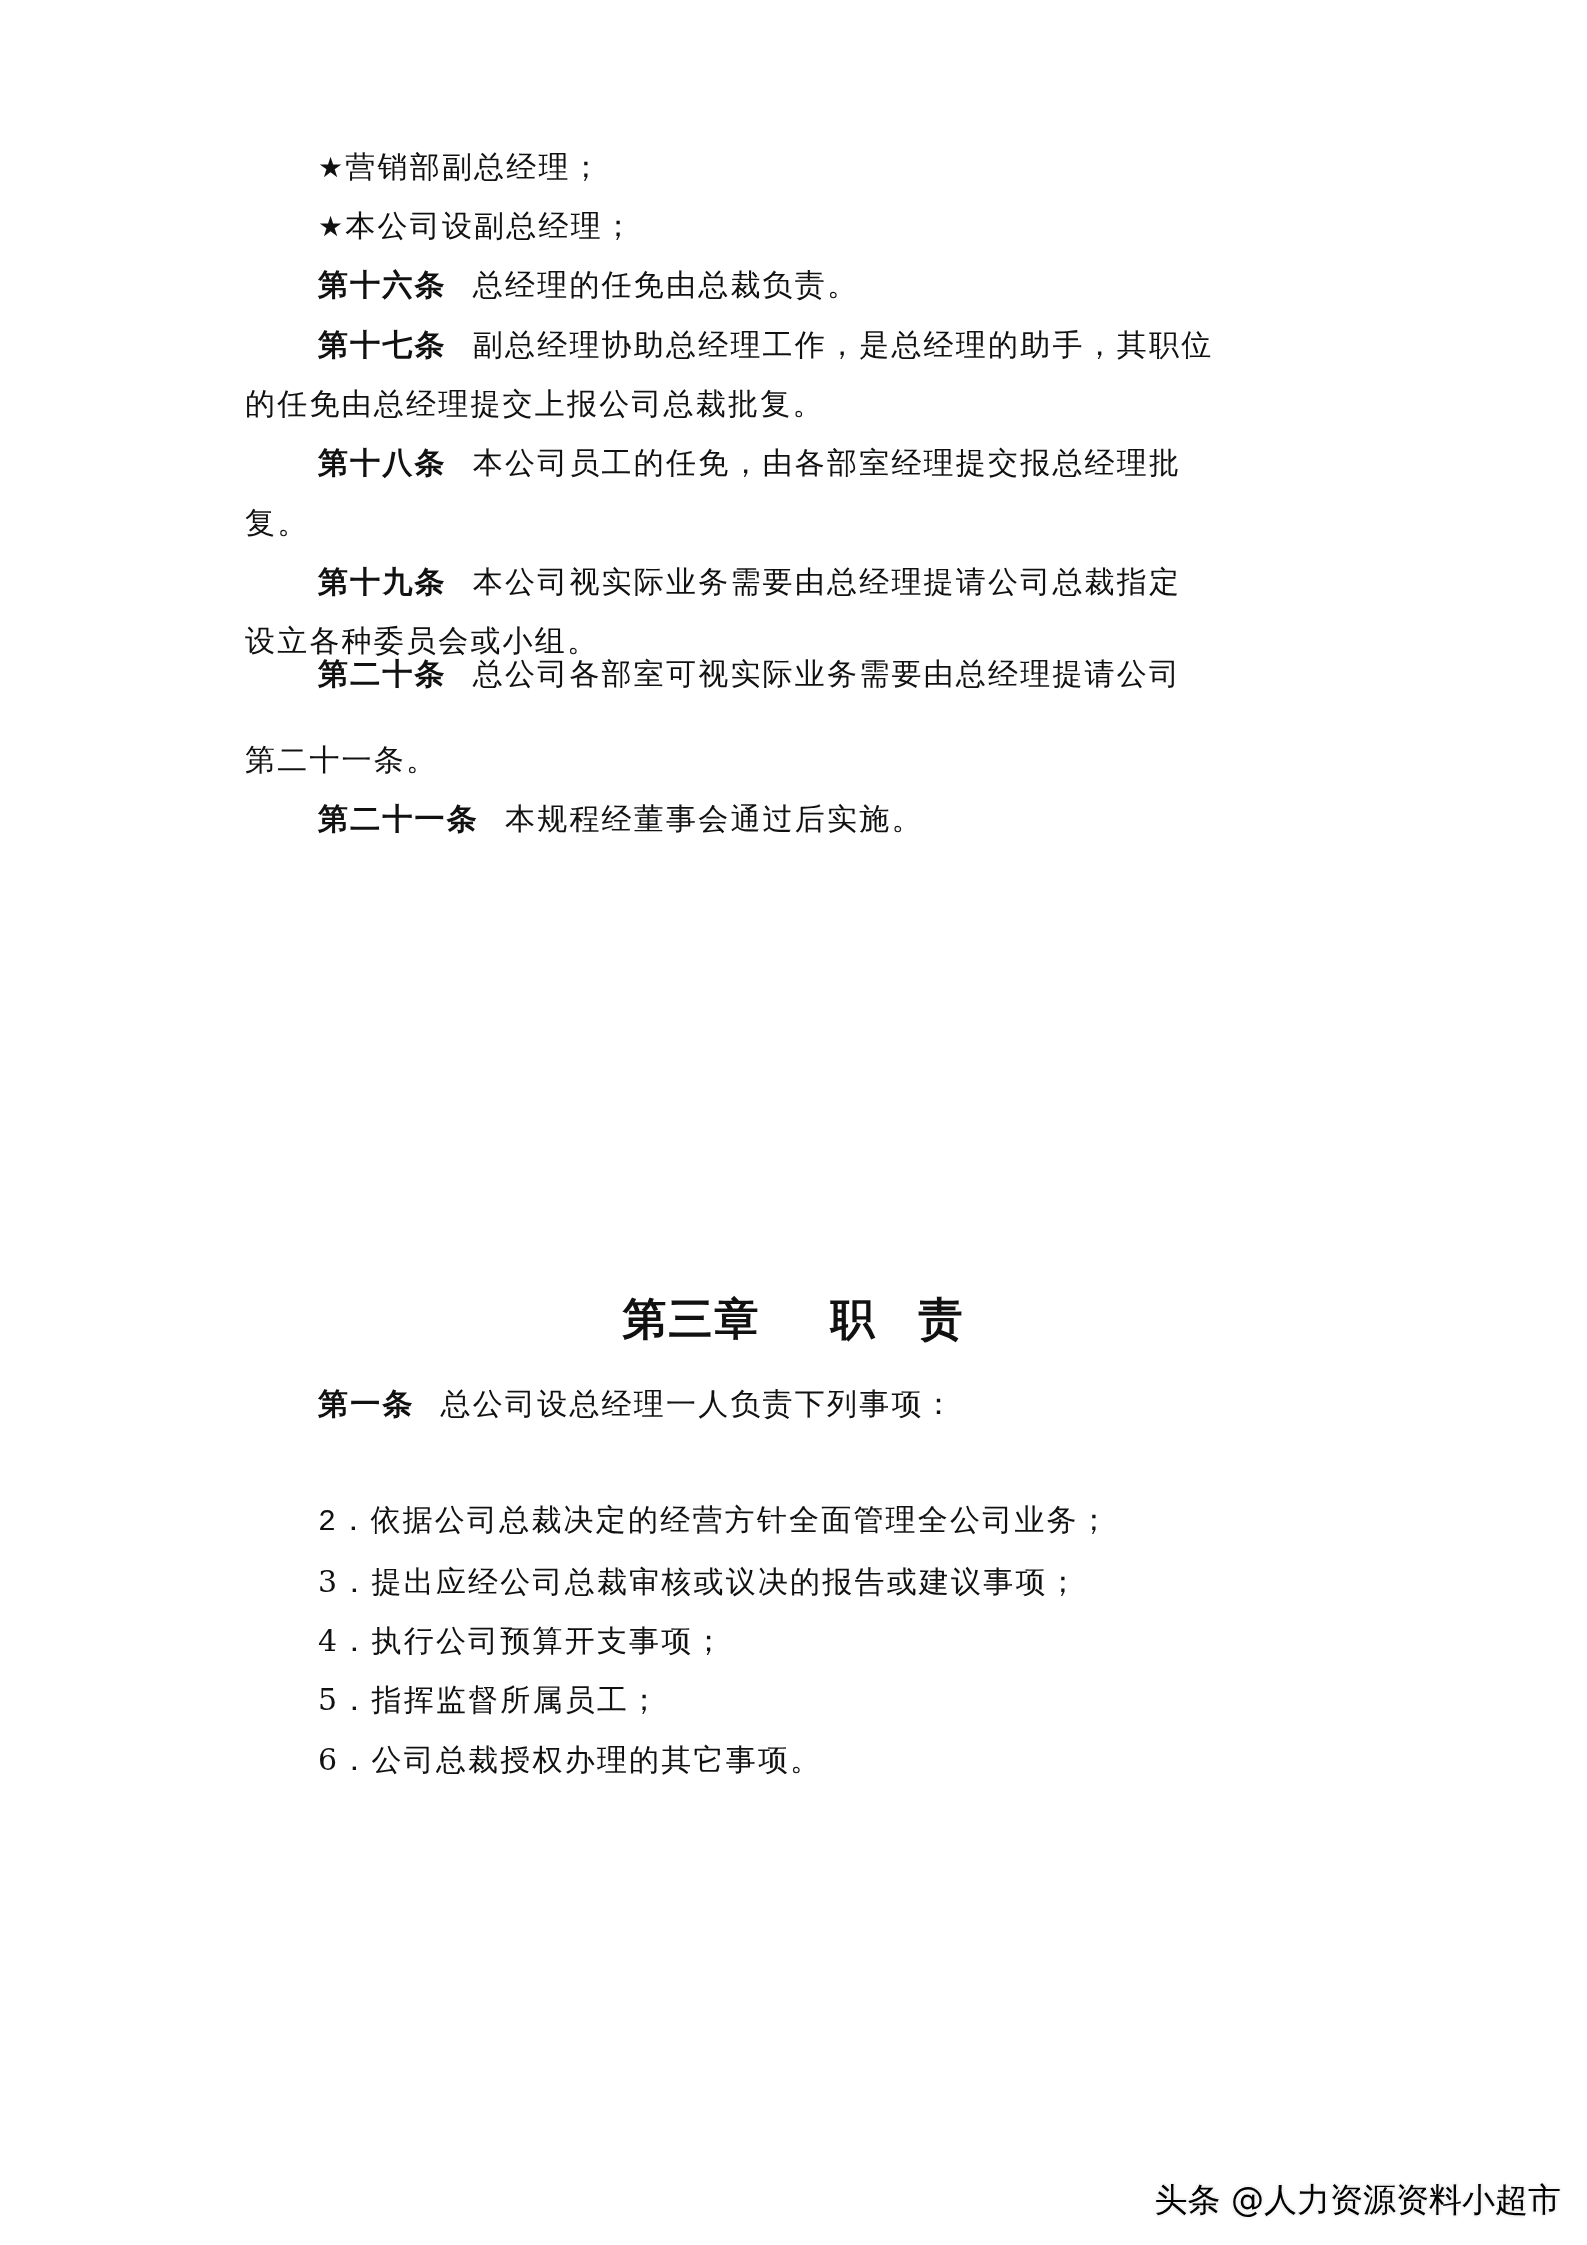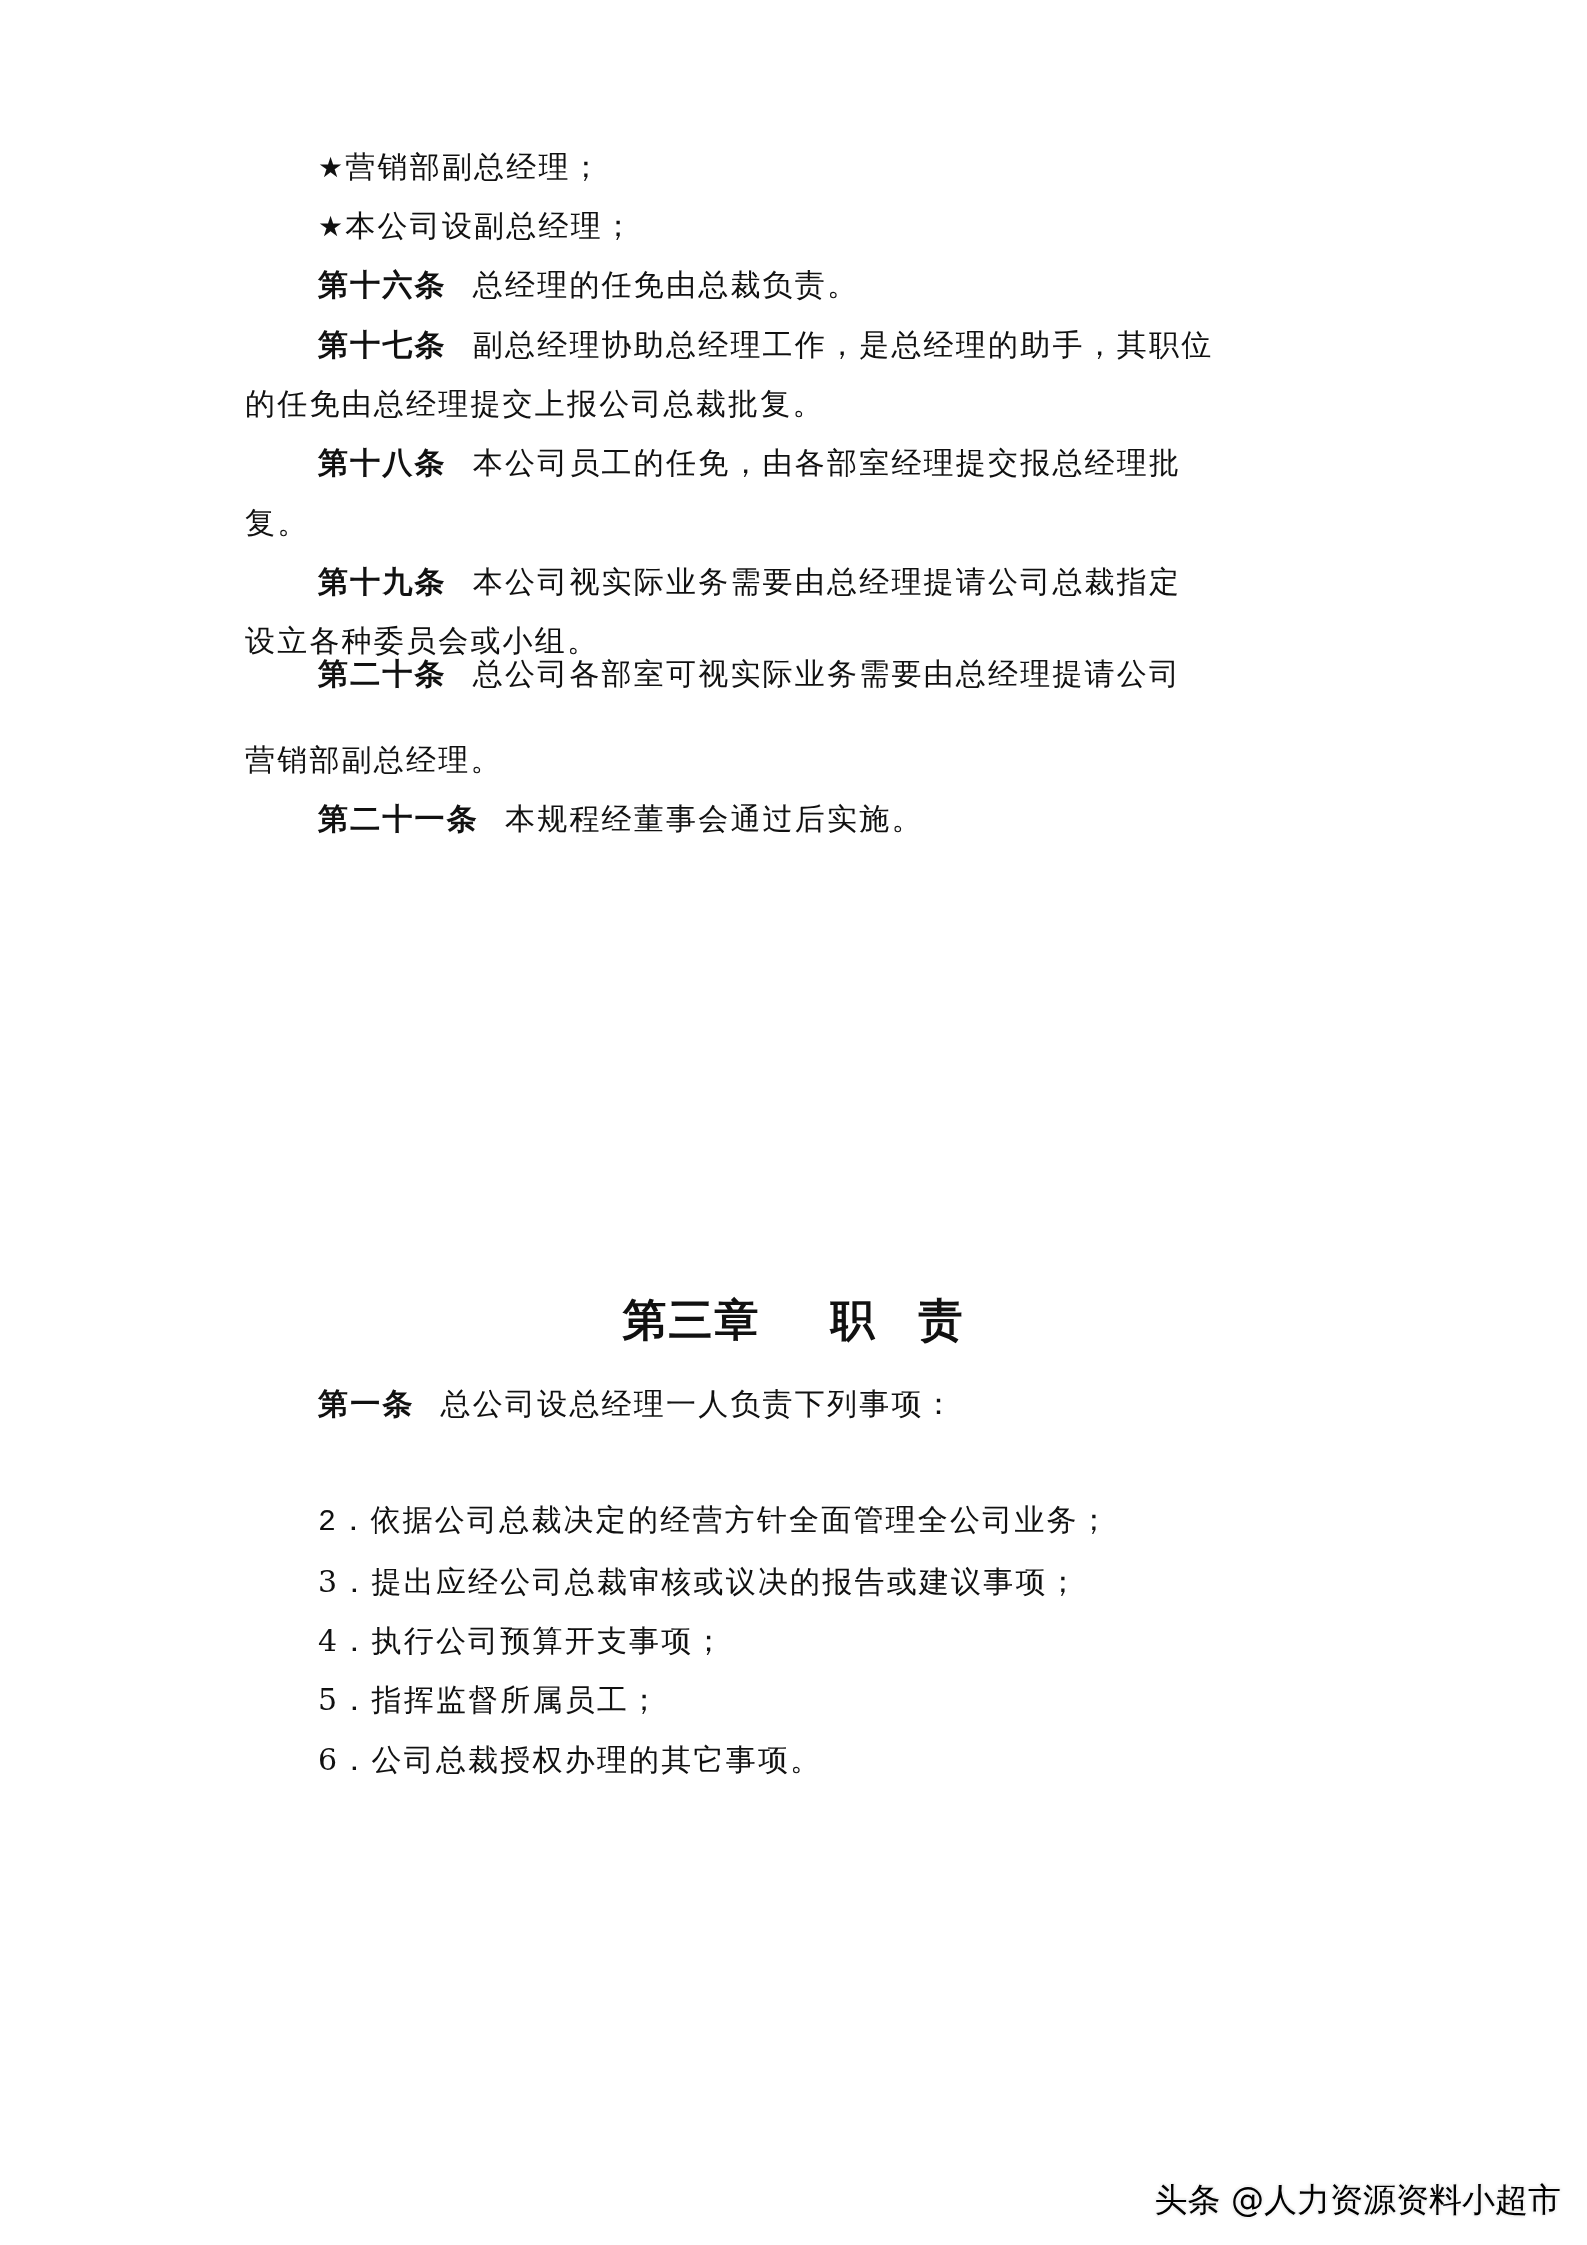--- a/index.html
+++ b/index.html
@@ -6,21 +6,21 @@
   body { width:1587px; height:2245px; position:relative; overflow:hidden;
          font-family: "DejaVu Serif", "Liberation Serif", serif; color:#111; }
   .page { position:absolute; left:0; top:0; width:1587px; height:2188px; background:#fff; }
   .line { position:absolute; left:245px; width:1115px; font-size:30px; line-height:40px;
           white-space:nowrap; letter-spacing:2.2px; }
   .indent { left:318px; }
   .heading { font-weight:bold; margin-right:26px; }
   .star { font-family:"DejaVu Sans", sans-serif; font-size:28px; }
   .title { position:absolute; top:1292px; left:0; width:1587px; text-align:center;
            font-size:44px; font-weight:bold; line-height:56px; letter-spacing:2px;
-           font-family:Liberation Sans, sans-serif; }
+           font-family:Liberation Serif, serif; }
   .title .gap { display:inline-block; width:70px; }
   .title .gap2 { display:inline-block; width:42px; }
   .watermark { position:absolute; right:26px; top:2178px; font-size:33px; line-height:44px;
                color:#000000; font-family:"DejaVu Sans", "Liberation Sans", sans-serif;
                text-shadow: 1px 1px 2px #fff, -1px -1px 2px #fff, 0 0 3px rgba(0,0,0,0.35); }
 </style>
 </head>
 <body>
 
 <div class="page">
@@ -42,21 +42,21 @@
     <span class="heading">第十八条</span><span>本公司员工的任免，由各部室经理提交报总经理批</span>
   </div>
   <div class="line" style="top:503px;">复。</div>
   <div class="line indent" style="top:562px;">
     <span class="heading">第十九条</span><span>本公司视实际业务需要由总经理提请公司总裁指定</span>
   </div>
   <div class="line" style="top:621px;">设立各种委员会或小组。</div>
   <div class="line indent" style="top:654px;">
     <span class="heading">第二十条</span><span>总公司各部室可视实际业务需要由总经理提请公司</span>
   </div>
-  <div class="line" style="top:740px;">营销部副总经理。</div>
+  <div class="line" style="top:740px;">第二十一条。</div>
   <div class="line indent" style="top:799px;">
     <span class="heading">第二十一条</span><span>本规程经董事会通过后实施。</span>
   </div>
 
   <div class="title">
     <span>第三章</span><span class="gap"></span><span>职</span><span class="gap2"></span><span>责</span>
   </div>
 
   <div class="line indent" style="top:1384px;">
     <span class="heading">第一条</span><span>总公司设总经理一人负责下列事项：</span>

